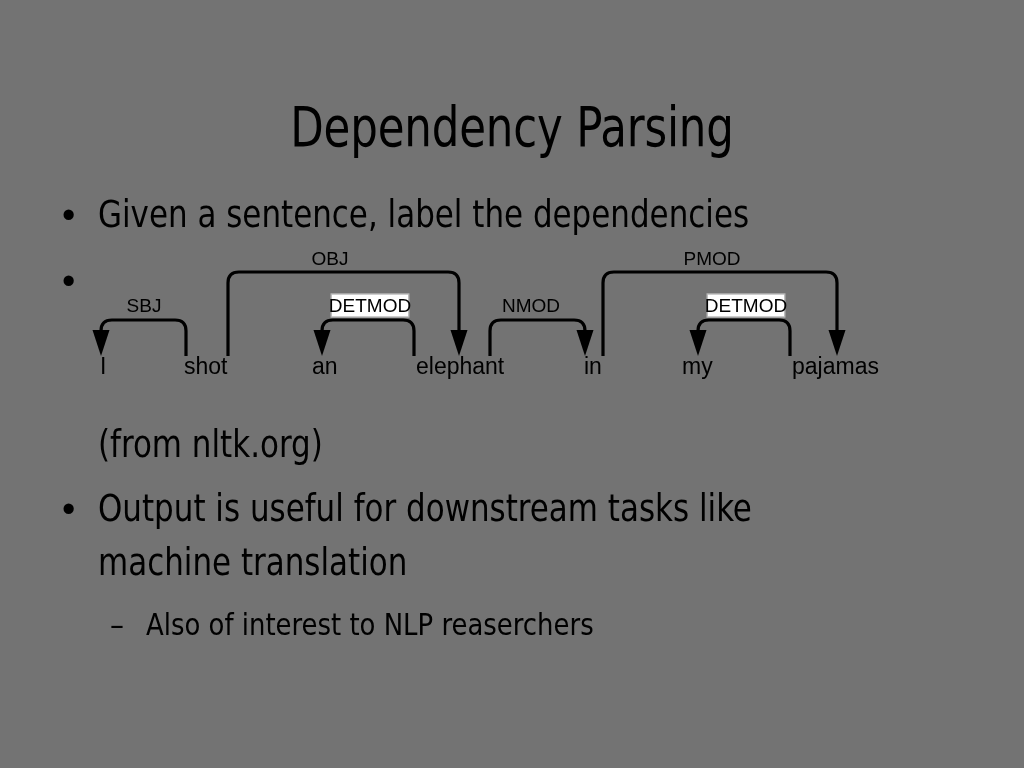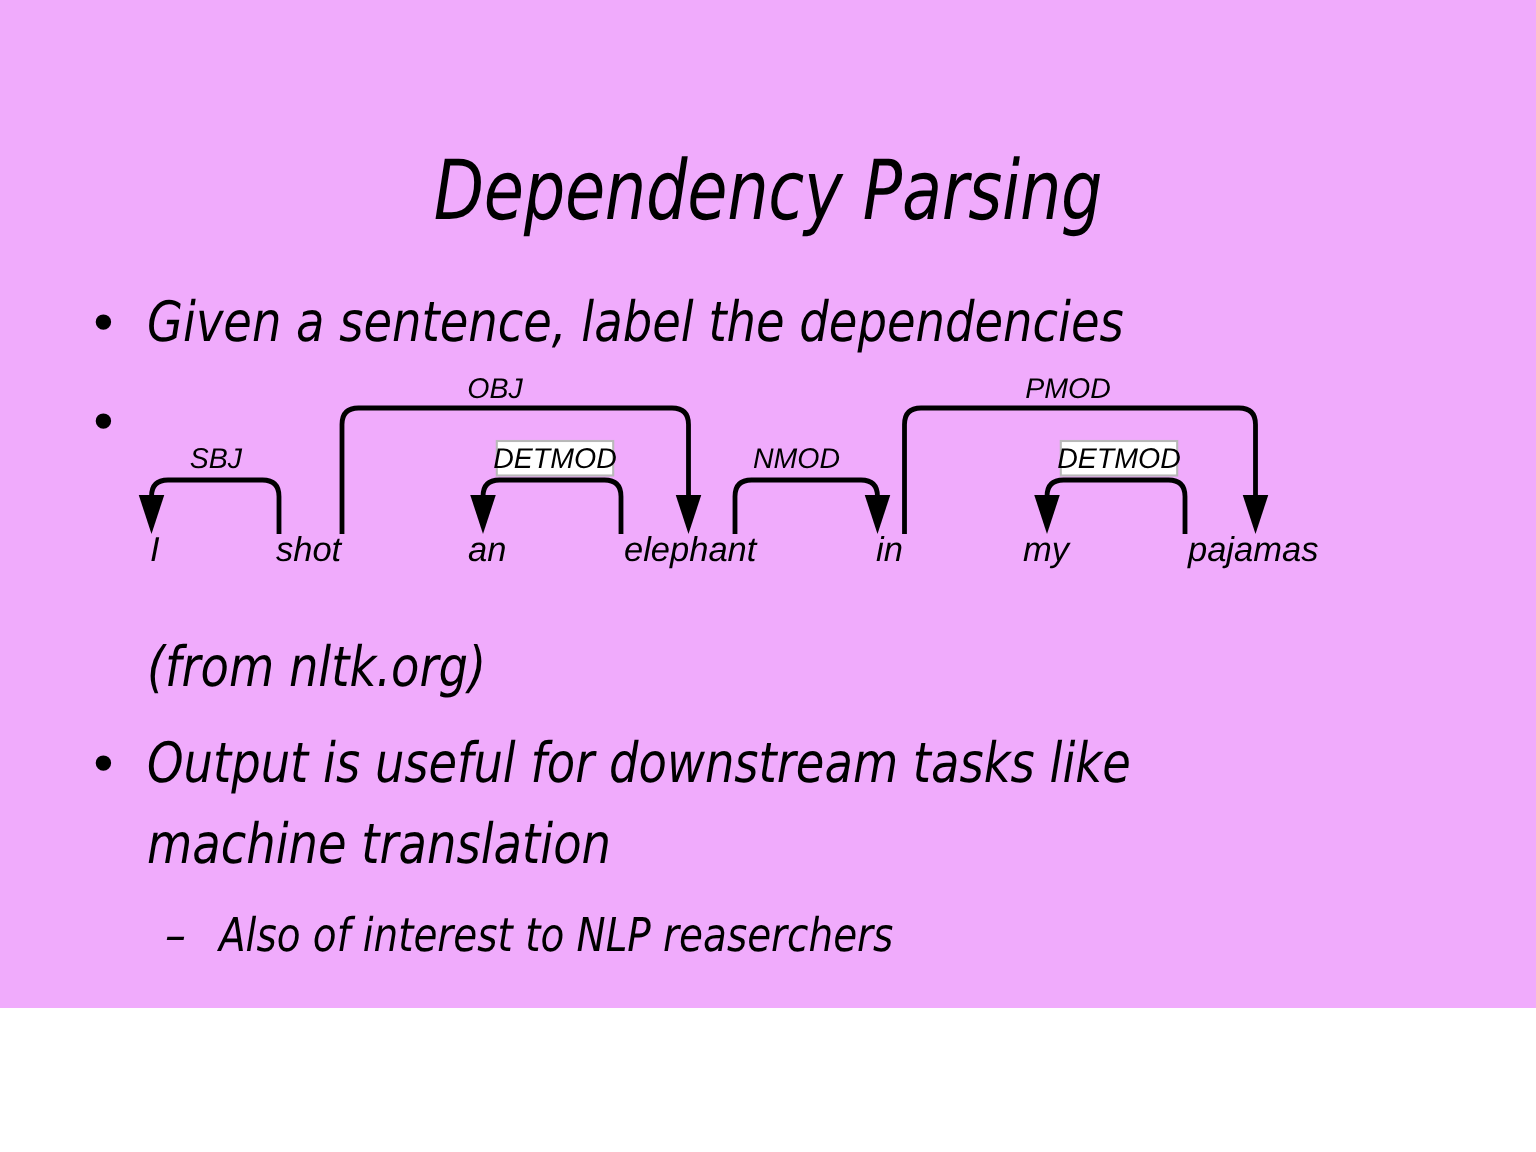--- a/index.html
+++ b/index.html
@@ -11,23 +11,22 @@
     width: 1024px;
     height: 768px;
     font-family: "Liberation Sans", sans-serif;
     color: #000000;
     overflow: hidden;
     position: relative;
   }
   .slide {
     position: relative;
     width: 1024px;
-    height: 672px;
-    background: #f0abfc;
-    font-style: italic;
+    height: 768px;
+    background: #737373;
   }
 
   
   .slide-title {
     position: absolute;
     left: 0;
     top: 58px;
     width: 1024px;
     text-align: center;
     font-size: 55px;

